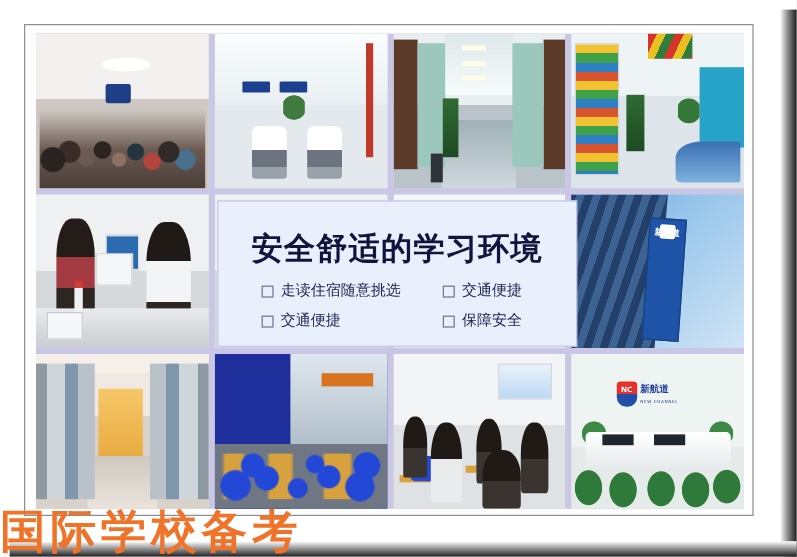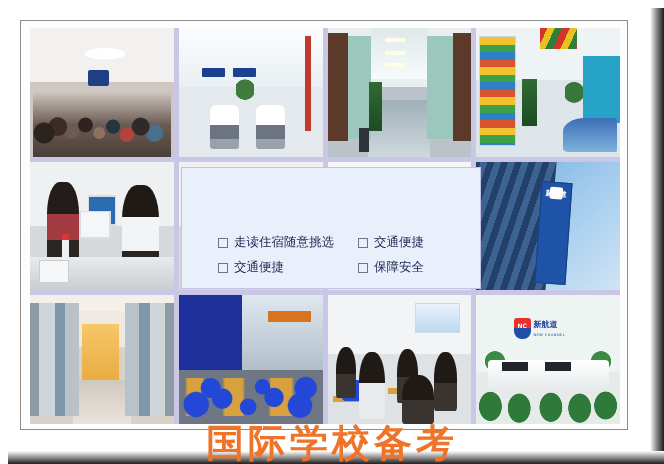--- a/index.html
+++ b/index.html
@@ -207,30 +207,30 @@
      background:radial-gradient(circle at 50% 55%,#3c8a45 0 56%,rgba(0,0,0,0) 60%);}
   .p-recep .sp2{position:absolute;right:6%;top:40%;width:14%;height:20%;
      background:radial-gradient(circle at 50% 55%,#3c8a45 0 56%,rgba(0,0,0,0) 60%);}
 
   
   .panel{position:absolute;left:181px;top:167px;width:300px;height:122px;
      background:#e9f0fb;border:1px solid #c4c2e4;box-sizing:border-box;z-index:6;}
   .panel .title{position:absolute;left:0;right:0;top:22px;text-align:center;
      color:#11143c;font-size:26px;font-weight:700;letter-spacing:1px;}
   .panel .opts{position:absolute;left:36px;right:14px;top:66px;}
-  .panel .row{display:flex;margin-bottom:8px;}
+  .panel .row{display:flex;margin-bottom:8px;gap:11px;}
   .panel .opt{display:flex;align-items:center;color:#1b2150;font-size:12.5px;
      font-weight:500;white-space:nowrap;}
   .panel .opt .box{display:inline-block;width:8px;height:8px;border:1px solid #6e7490;
      margin-right:6px;flex:0 0 auto;}
   .panel .o1{width:140px;}
   .panel .o3{width:140px;}
 
   
-  .wm{position:absolute;left:0;right:0;bottom:2px;text-align:center;z-index:9;
+  .wm{position:absolute;left:0;right:0;bottom:2px;z-index:9;
      color:#ef7328;font-family:"DejaVu Serif","Liberation Serif",serif;
      font-size:38px;font-weight:700;letter-spacing:4px;line-height:1;}
 </style>
 </head>
 <body>
 
 <div class="stage">
 
   <div class="mat"></div>
   <div class="frameline"></div>
@@ -369,20 +369,21 @@
         <div class="desk"></div>
         <div class="mon1"></div>
         <div class="mon2"></div>
         <div class="pots"></div>
       </div>
     </div>
 
   </div>
 
   <div class="panel">
+    <div class="title">安全舒适的学习环境</div>
     <div class="opts">
       <div class="row">
         <div class="opt o1">
           <span class="box"></span>
           <span>走读住宿随意挑选</span>
         </div>
         <div class="opt">
           <span class="box"></span>
           <span>交通便捷</span>
         </div>

